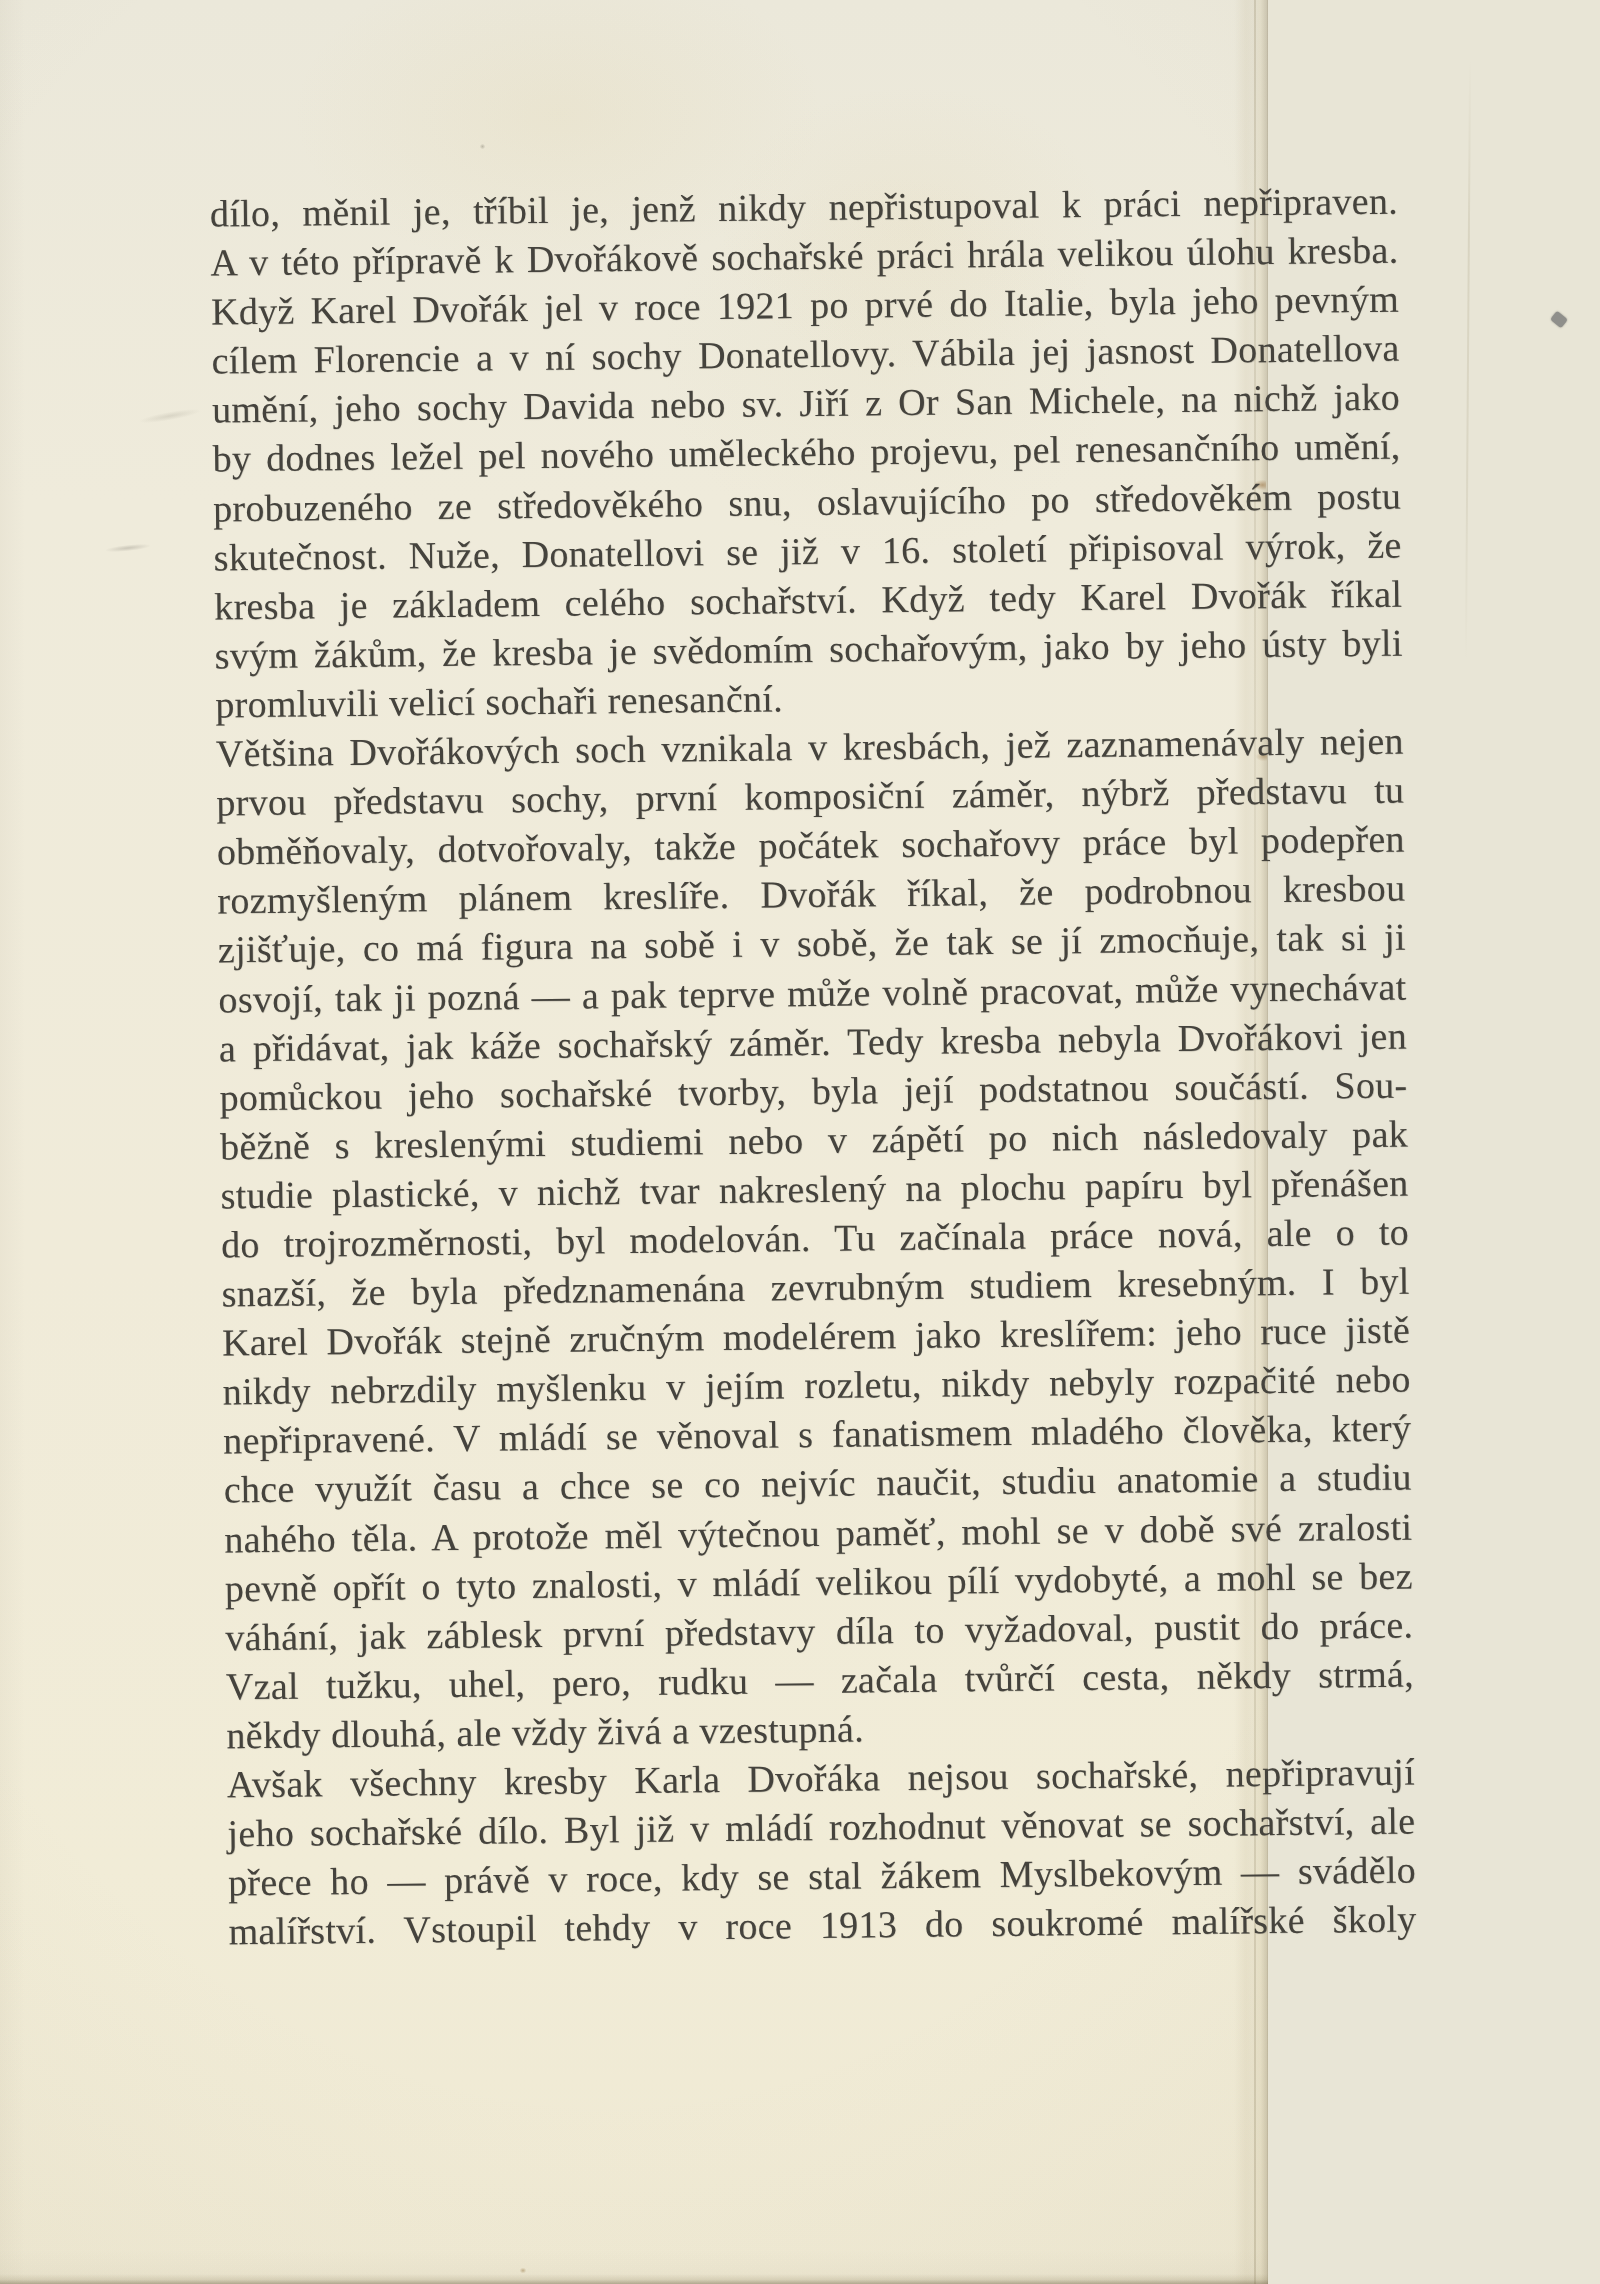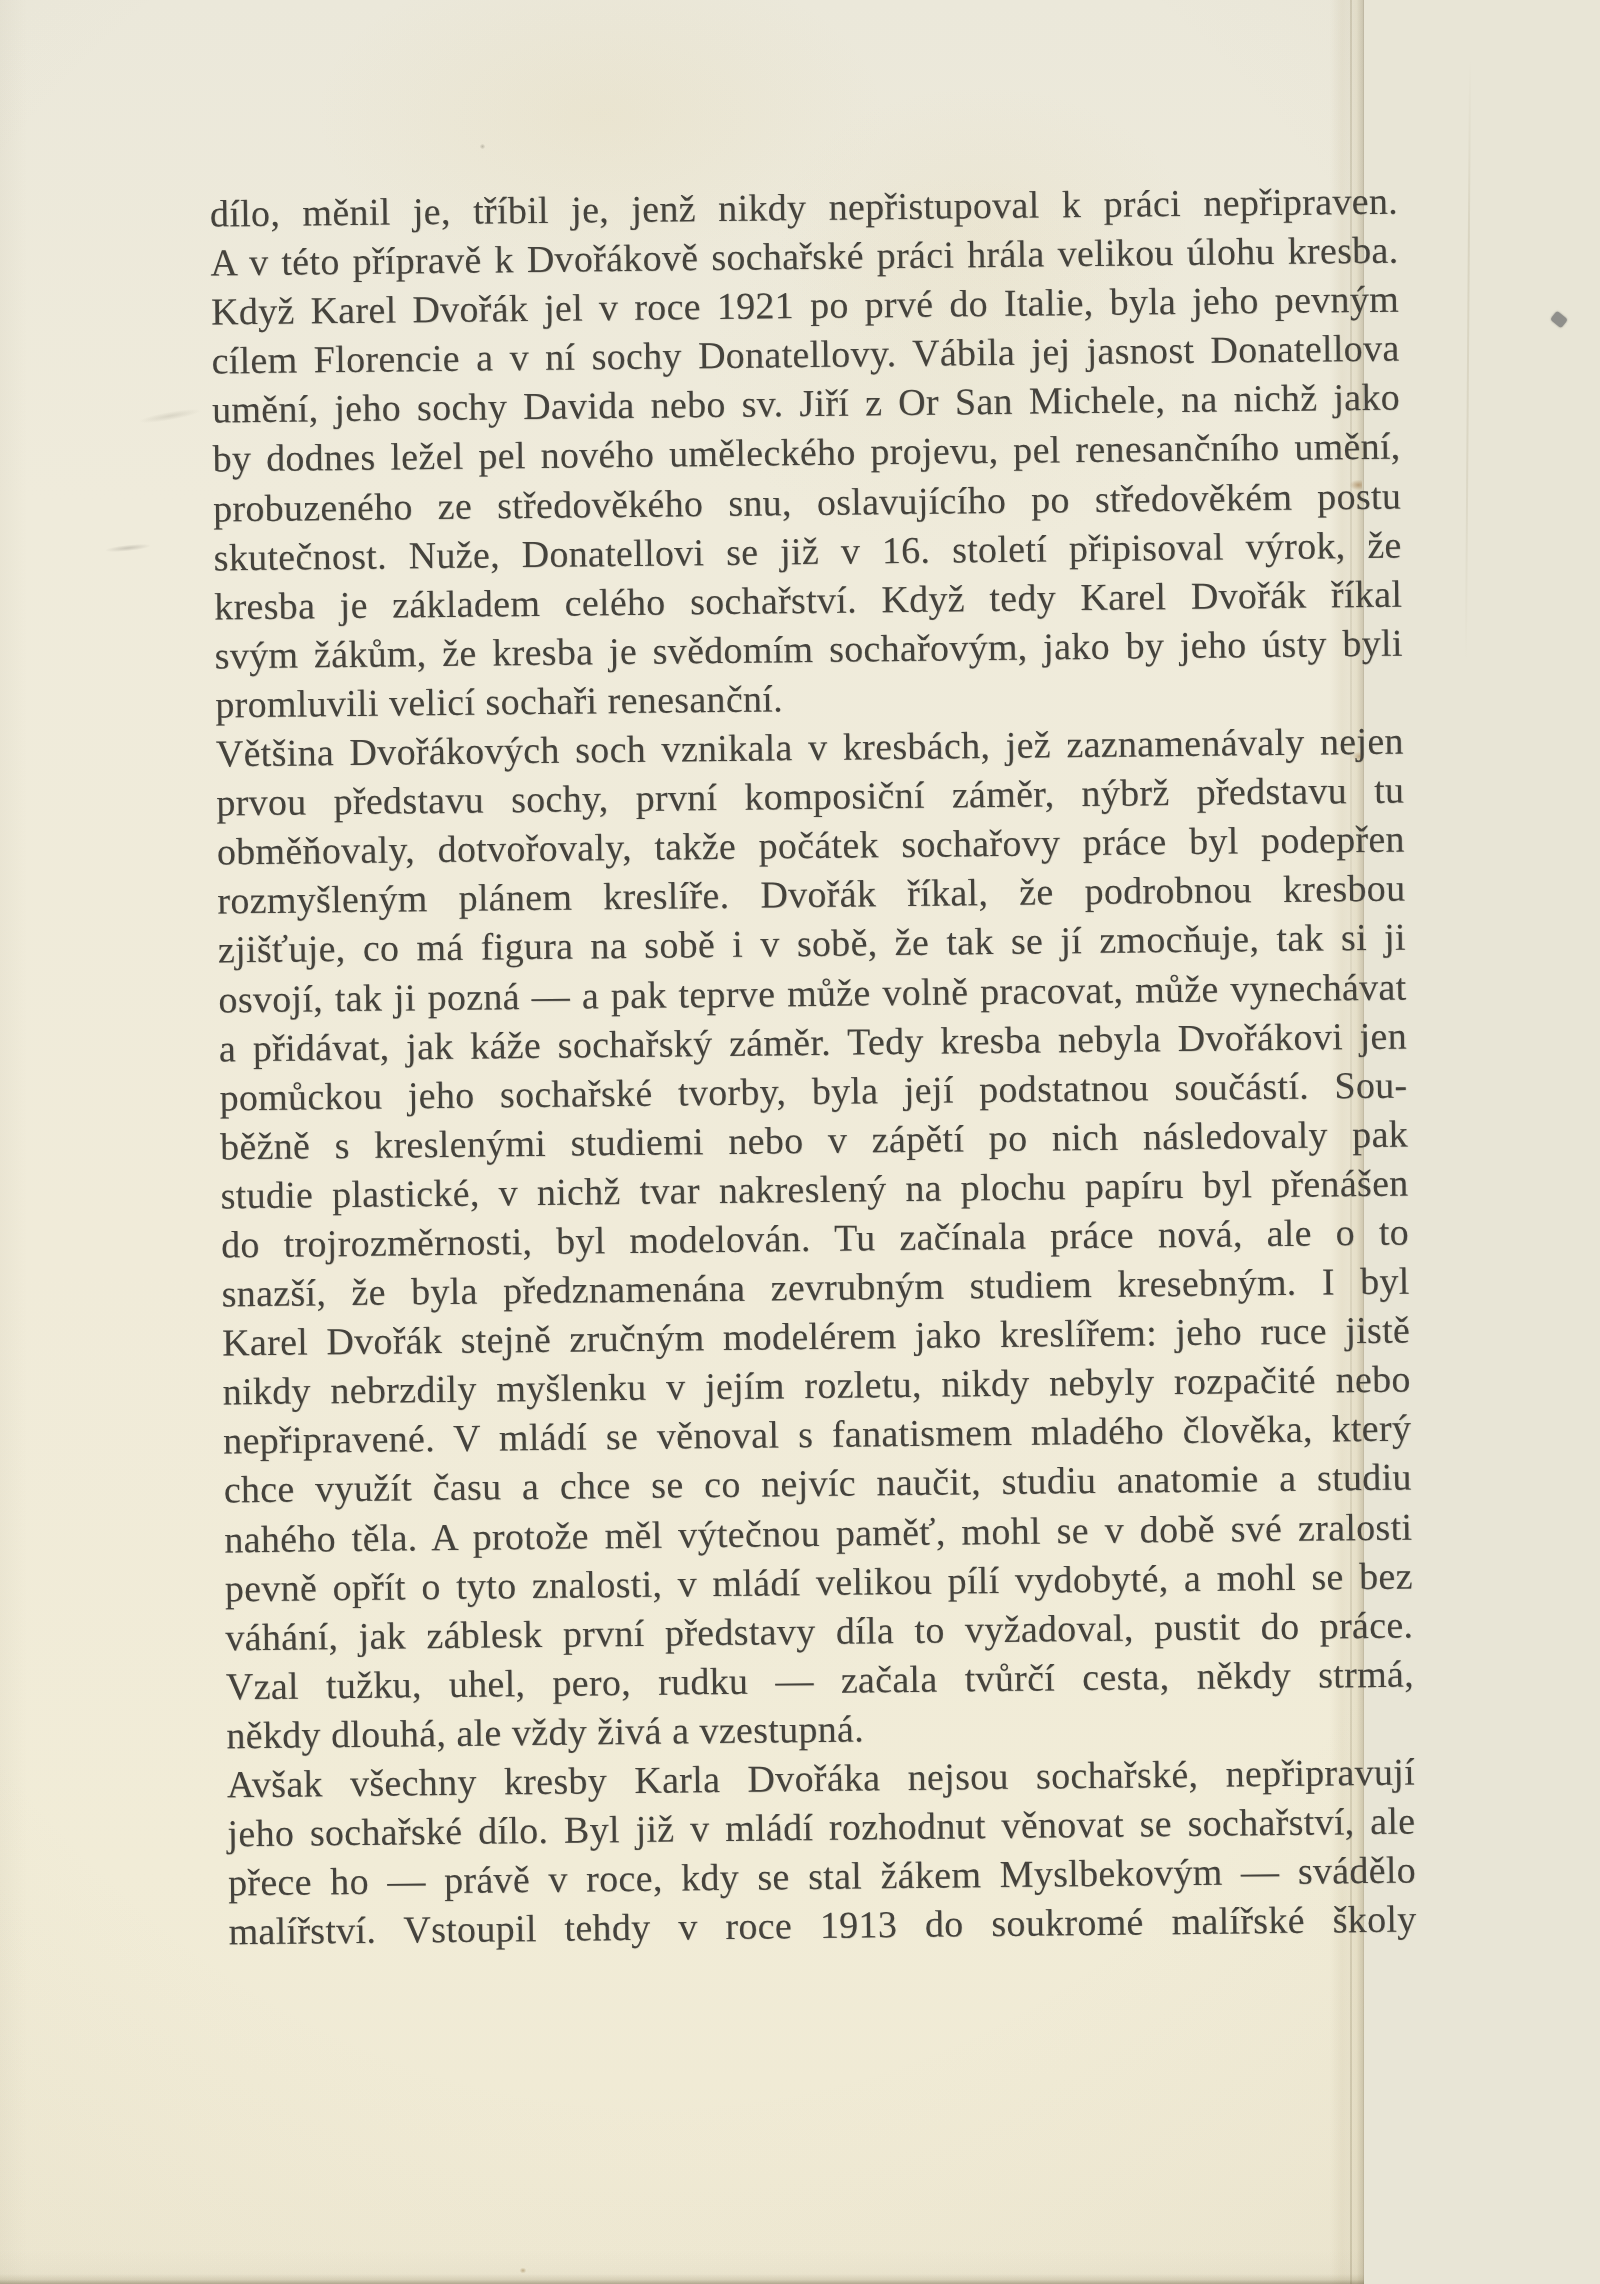--- a/index.html
+++ b/index.html
@@ -6,21 +6,21 @@
     margin: 0;
     padding: 0;
     width: 1600px;
     height: 2284px;
     overflow: hidden;
     background: #e8e5d6;
   }
   .page {
     position: absolute;
     inset: 0;
-    width: 1364px;
+    width: 1268px;
     height: 2284px;
     background:
       linear-gradient(180deg, #ebe8da 0%, #efebdb 22%, #f0ebd9 55%, #f1ecd7 82%, #efe9d3 100%);
     font-family: "Liberation Serif", "DejaVu Serif", serif;
   }
   
   .vignette {
     position: absolute; inset: 0; pointer-events: none;
     background:
       radial-gradient(ellipse 120% 90% at 48% 42%, rgba(255,255,255,0.0) 55%, rgba(150,140,110,0.10) 100%),

